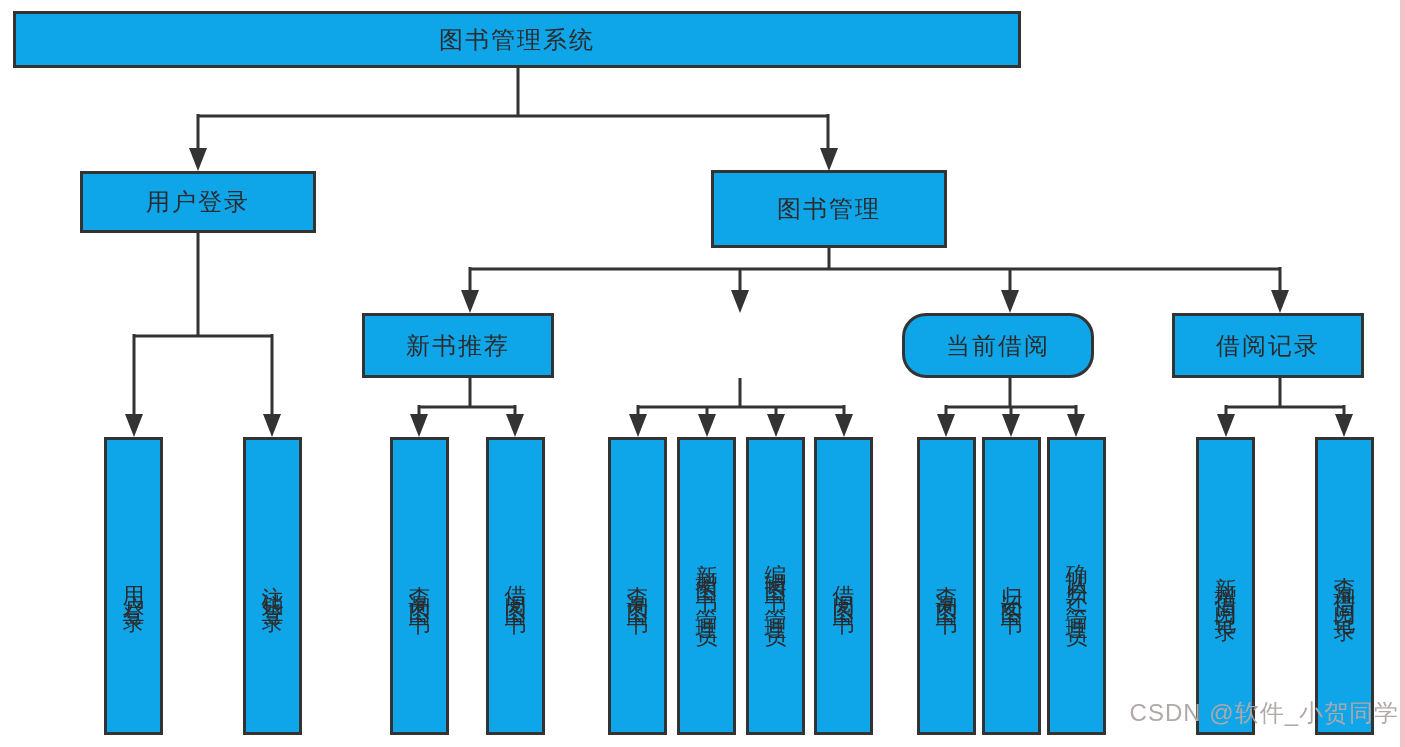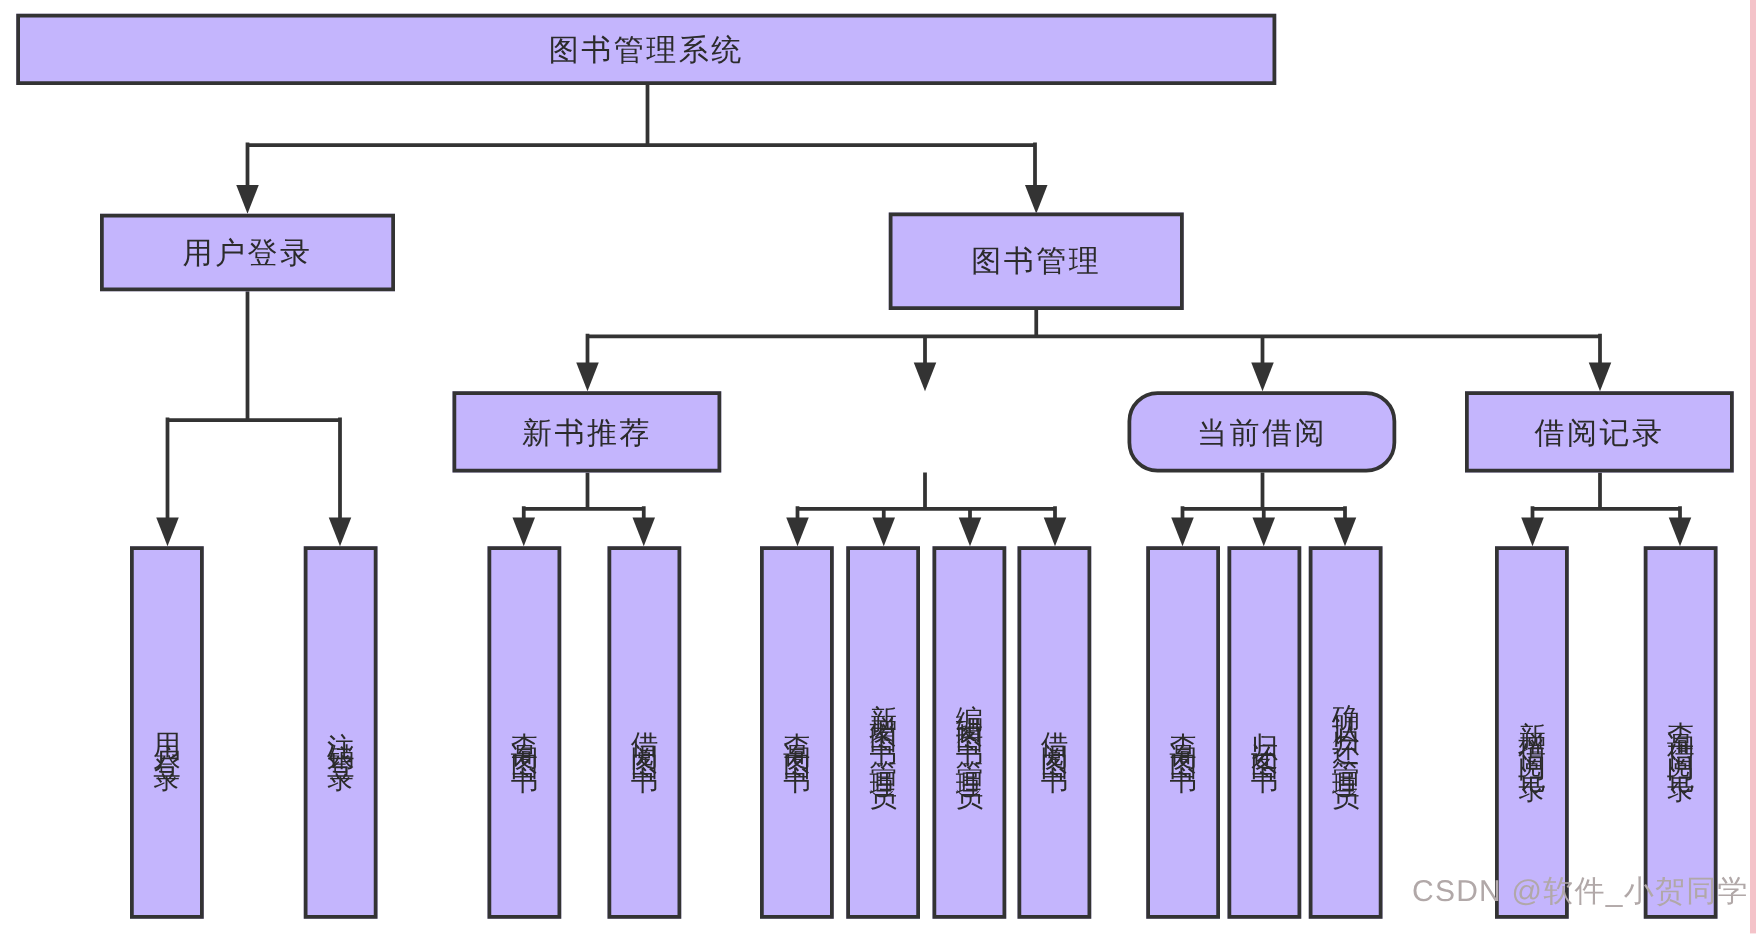--- a/index.html
+++ b/index.html
@@ -2,28 +2,28 @@
 <html><head>
 <meta charset="utf-8">
 <style>
   html,body{margin:0;padding:0;background:#ffffff;}
   .canvas{
     position:relative;width:1405px;height:747px;background:#ffffff;overflow:hidden;
     font-family:"Liberation Sans","DejaVu Sans",sans-serif;color:#2b2b2b;
   }
   svg.wires{position:absolute;left:0;top:0;z-index:1;}
   .node{
-    position:absolute;box-sizing:border-box;background:#c4b5fd;border:3px solid #333333;
+    position:absolute;box-sizing:border-box;background:#0ea5e9;border:3px solid #333333;
     display:flex;align-items:center;justify-content:center;z-index:2;
   }
   .hnode{font-size:24px;letter-spacing:2px;}
   .root{left:13px;top:11px;width:1008px;height:57px;}
   .l2a{left:80px;top:171px;width:236px;height:62px;}
   .l2b{left:711px;top:170px;width:236px;height:78px;}
-  .l3{top:313px;width:215px;height:65px;text-align:right;}
+  .l3{top:313px;width:192px;height:65px;text-align:right;}
   .l3a{left:362px;} .l3b{left:632px;} .l3c{left:902px;border-radius:24px;} .l3d{left:1172px;}
   .leaf{top:437px;width:59px;height:298px;}
   .leaf span{
     writing-mode:vertical-rl;text-orientation:mixed;
     font-size:22px;letter-spacing:9px;line-height:1;white-space:nowrap;
   }
   .lf0{left:104px;}  .lf1{left:243px;}
   .lf2{left:390px;}  .lf3{left:486px;}
   .lf4{left:608px;}  .lf5{left:677px;}  .lf6{left:746px;}  .lf7{left:814px;}
   .lf8{left:917px;}  .lf9{left:982px;}  .lf10{left:1047px;}

